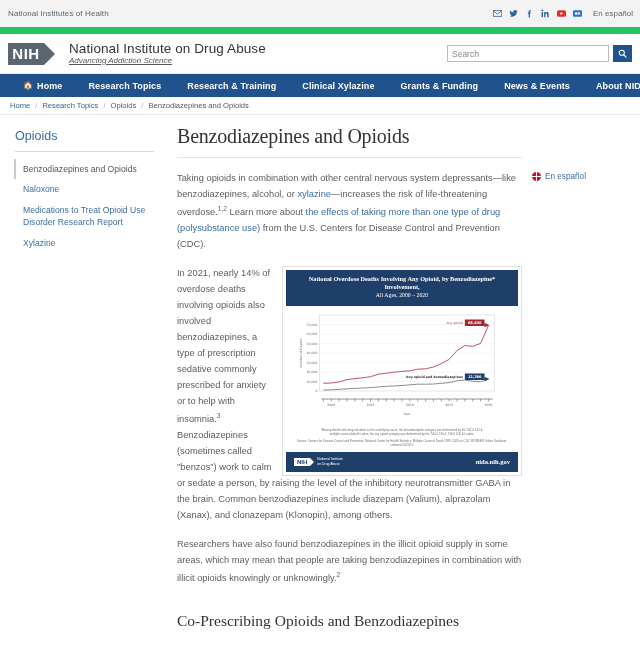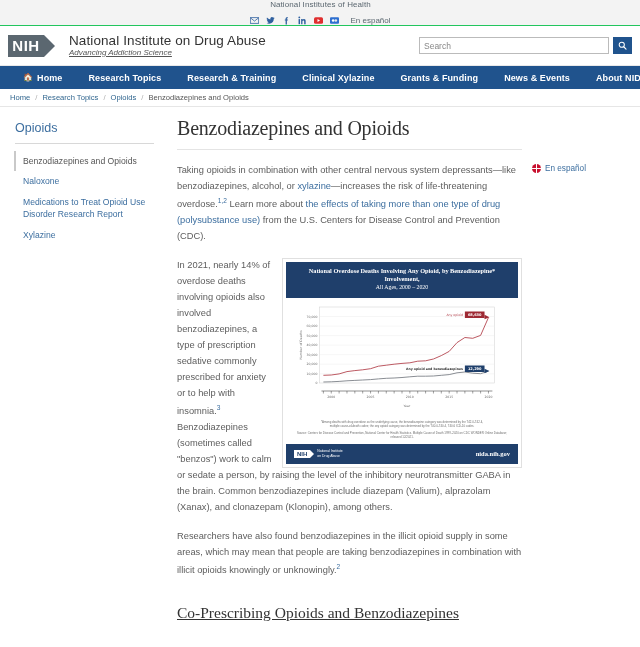--- a/index.html
+++ b/index.html
@@ -6,28 +6,27 @@
   html, body {
     width: 640px; height: 647px;
     overflow: hidden;
     background: #ffffff;
     font-family: "Liberation Sans", sans-serif;
     color: #444;
   }
 
   
   .utility-bar {
-    height: 26px;
+    height: 34px;
     background: #f3f3f3;
-    border-bottom: 1px solid #22c55e;
+    border-bottom: 7px solid #22c55e;
     display: flex;
     align-items: center;
     justify-content: space-between;
     padding: 0 7px 0 8px;
-    flex-direction: column;
   }
   .utility-left { font-size: 8px; color: #5b6770; letter-spacing: .1px; }
   .utility-right { display: flex; align-items: center; gap: 7px; }
   .social-icon {
     width: 9px; height: 9px;
     display: inline-flex; align-items: center; justify-content: center;
     color: #2e5f9e;
   }
   .social-icon svg { display: block; }
   .espanol-top { font-size: 8px; color: #5b6770; margin-left: 4px; }
@@ -63,21 +62,21 @@
     border-top: 11px solid transparent;
     border-bottom: 11px solid transparent;
     border-left: 11px solid #5b6770;
   }
   .brand-text { margin-left: 14px; line-height: 1.05; }
   .brand-title { font-size: 13.5px; color: #333; font-weight: normal; letter-spacing: .1px; }
   .brand-sub { font-size: 8px; color: #555; font-style: italic; margin-top: 1px; text-decoration: underline; }
 
   .search-wrap { display: flex; align-items: center; }
   .search-input {
-    width: 190px; height: 17px;
+    width: 162px; height: 17px;
     border: 1px solid #bbb;
     font-size: 8.5px;
     padding: 0 4px;
     color: #555;
     font-family: "Liberation Sans", sans-serif;
     outline: none;
   }
   .search-input::placeholder { color: #888; }
   .search-btn {
     width: 19px; height: 17px;
@@ -175,21 +174,20 @@
     margin-top: 13px;
   }
   .content a { color: #3c6e9f; text-decoration: none; cursor: pointer; }
   sup { font-size: 6.6px; color: #3c6e9f; vertical-align: super; }
   .content h2 {
     font-family: "Liberation Serif", serif;
     font-size: 15.5px;
     font-weight: normal;
     color: #333;
     margin-top: 25px;
-    text-decoration: underline;
   }
 
   .rail { width: 112px; padding-left: 4px; padding-top: 47px; }
   .espanol-rail {
     display: flex; align-items: center; gap: 4px;
     font-size: 8.2px; color: #3c6e9f; cursor: pointer;
   }
   .globe-dot {
     width: 9px; height: 9px; border-radius: 50%;
     background: #c8102e;

